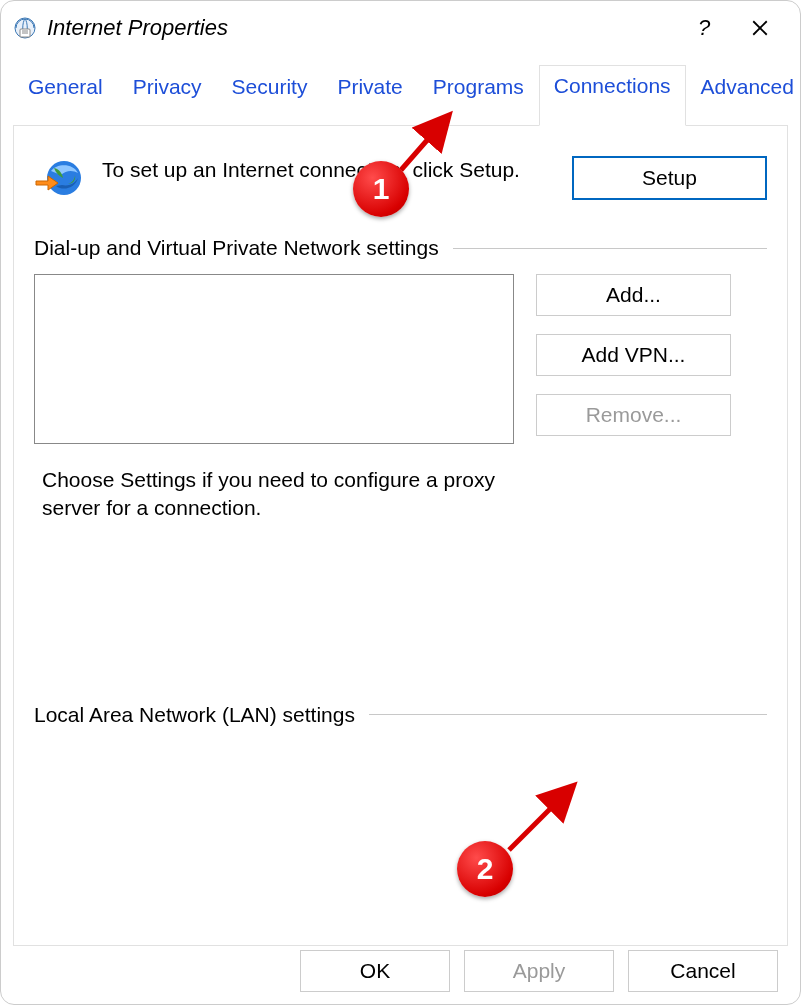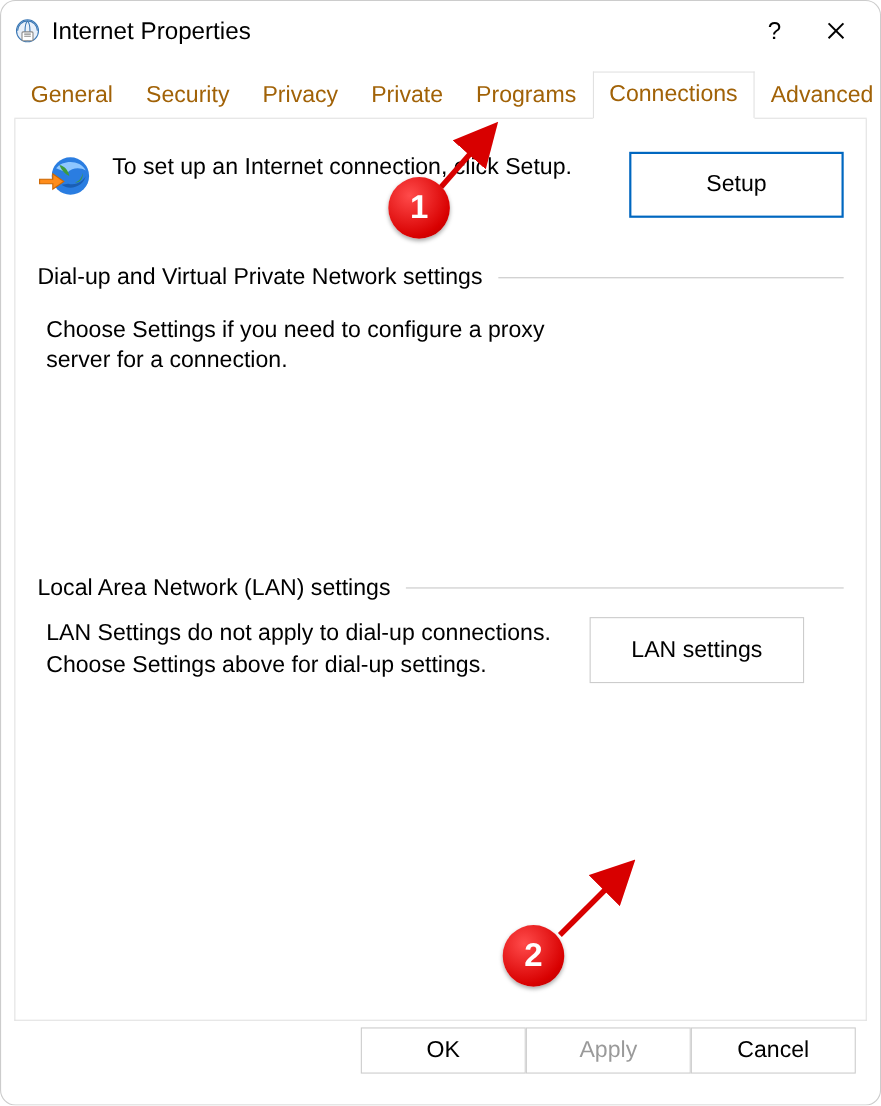--- a/index.html
+++ b/index.html
@@ -18,20 +18,21 @@
     background: #fff;
     position: relative;
     overflow: hidden;
   }
   
   .titlebar {
     display: flex;
     align-items: center;
     height: 54px;
     padding: 0 12px;
+    font-style: italic;
   }
   .titlebar .app-icon {
     width: 24px; height: 24px;
     margin-right: 10px;
   }
   .titlebar .title {
     flex: 1;
     font-size: 22px;
     color: #000;
   }
@@ -50,23 +51,23 @@
   
   .tabstrip {
     display: flex;
     align-items: flex-end;
     padding: 10px 12px 0 12px;
     gap: 0;
     border-bottom: none;
     position: relative;
   }
   .tab {
-    padding: 8px 14px 9px 14px;
-    font-size: 21px;
-    color: #a16207;
+    padding: 8px 14px 27px 14px;
+    font-size: 21px;
+    color: #1d4ed8;
     border: 1px solid transparent;
     border-bottom: none;
     cursor: pointer;
     position: relative;
   }
   .tab.active {
     border-color: #e1e1e1;
     border-bottom: 1px solid #fff;
     background: #fff;
     z-index: 3;
@@ -117,29 +118,29 @@
   .btn.focused {
     border: 2px solid #0067c0;
     padding: 7px 9px;
   }
   .btn.disabled {
     color: #9a9a9a;
     cursor: default;
   }
   .btn-wide {
     width: 195px;
-    height: 60px;
+    height: 44px;
   }
 
   
   .group-head {
     display: flex;
     align-items: center;
     gap: 14px;
-    margin-top: 42px;
+    margin-top: 30px;
     margin-bottom: 14px;
   }
   .group-head .label {
     font-size: 21px;
     white-space: nowrap;
   }
   .group-head .hr {
     flex: 1;
     border-top: 1px solid #c8c8c8;
     height: 0;
@@ -186,23 +187,24 @@
   .lan-text {
     width: 480px;
     font-size: 21px;
     line-height: 1.4;
     padding-left: 8px;
   }
 
   
   .footer {
     position: absolute;
-    bottom: 28px;
+    bottom: 12px;
     right: 22px;
     display: flex;
+    gap: 14px;
     border-radius: 13px;
   }
   .footer .btn {
     width: 150px;
     height: 42px;
   }
 
   
   .callout {
     position: absolute;
@@ -246,22 +248,22 @@
     <span class="close-btn">
       <svg viewBox="0 0 16 16">
         <line x1="2" y1="2" x2="14" y2="14" stroke="#000" stroke-width="1.6"></line>
         <line x1="14" y1="2" x2="2" y2="14" stroke="#000" stroke-width="1.6"></line>
       </svg>
     </span>
   </div>
 
   <div class="tabstrip">
     <div class="tab">General</div>
+    <div class="tab">Privacy</div>
     <div class="tab">Security</div>
-    <div class="tab">Privacy</div>
     <div class="tab">Private</div>
     <div class="tab">Programs</div>
     <div class="tab active">Connections</div>
     <div class="tab">Advanced</div>
     <div class="tab-underline"></div>
   </div>
 
   <div class="tabcontent">
 
     <div class="setup-row">
@@ -277,33 +279,37 @@
       </span>
       <div class="setup-text">To set up an Internet connection, click Setup.</div>
       <button class="btn btn-wide focused">Setup</button>
     </div>
 
     <div>
       <div class="group-head">
         <span class="label">Dial-up and Virtual Private Network settings</span>
         <span class="hr"></span>
       </div>
+      <div class="dialup-area">
+        <div class="listbox"></div>
+        <div class="btn-stack">
+          <button class="btn">Add...</button>
+          <button class="btn">Add VPN...</button>
+          <button class="btn disabled">Remove...</button>
+        </div>
+      </div>
       <div class="hint-row">
         <div class="hint-text">Choose Settings if you need to configure a proxy server for a connection.</div>
       </div>
     </div>
 
     <div class="lan-group">
       <div class="group-head">
         <span class="label">Local Area Network (LAN) settings</span>
         <span class="hr"></span>
-      </div>
-      <div class="lan-row">
-        <div class="lan-text">LAN Settings do not apply to dial-up connections. Choose Settings above for dial-up settings.</div>
-        <button class="btn btn-wide">LAN settings</button>
       </div>
     </div>
 
   </div>
 
   <div class="footer">
     <button class="btn">OK</button>
     <button class="btn disabled">Apply</button>
     <button class="btn">Cancel</button>
   </div>

